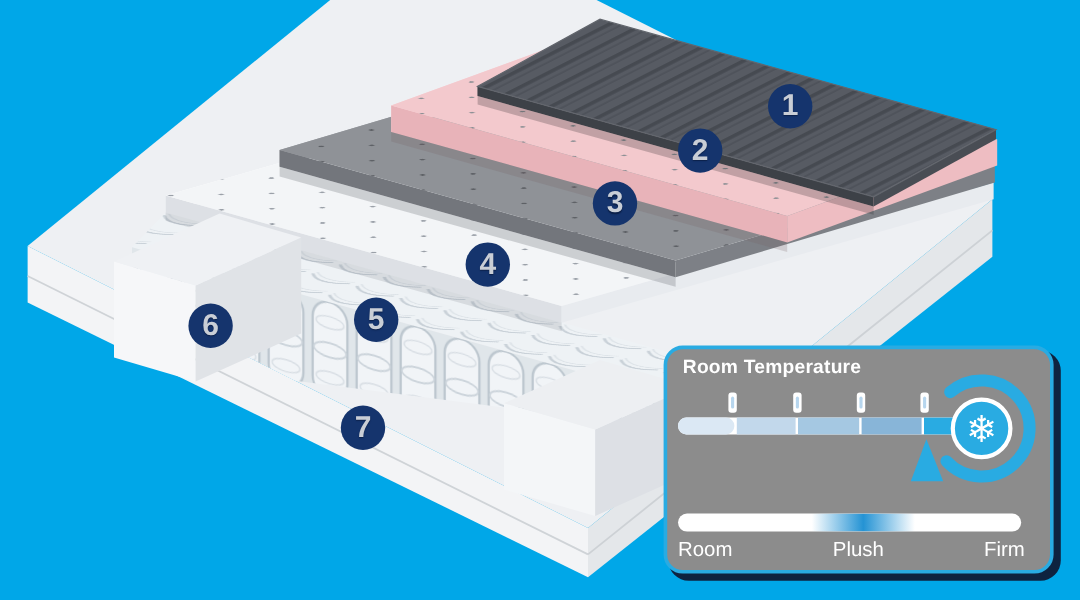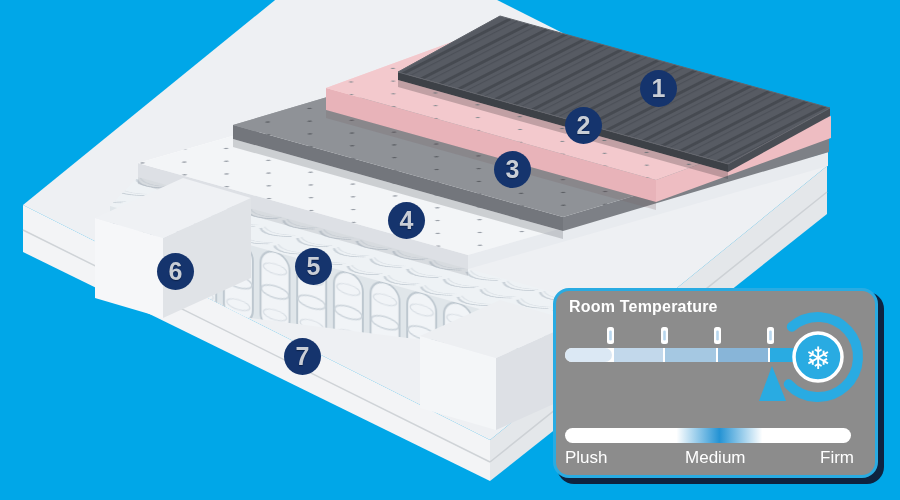--- a/index.html
+++ b/index.html
@@ -204,19 +204,19 @@
       <path d="M235.8,35.8 A40,40 0 1 1 232.7,93.3" fill="none" stroke="#29abe2" stroke-width="10" stroke-linecap="round"></path>
 
       <circle cx="262" cy="66" r="24" fill="#29abe2" stroke="#ffffff" stroke-width="3.5"></circle>
       <text x="262" y="67" text-anchor="middle" dominant-baseline="central" font-family="'DejaVu Sans', sans-serif" font-size="31" fill="#ffffff">❄</text>
     </svg>
 
     <div class="firm-bar">
       <div class="firm-blob"></div>
     </div>
     <div class="firm-labels">
-      <span class="lbl-firm">Plush</span>
-      <span class="lbl-medium">Medium</span>
+      <span class="lbl-firm">Room</span>
+      <span class="lbl-medium">Plush</span>
       <span class="lbl-plush">Firm</span>
     </div>
   </div>
 
 </div>
 
 </body></html>

